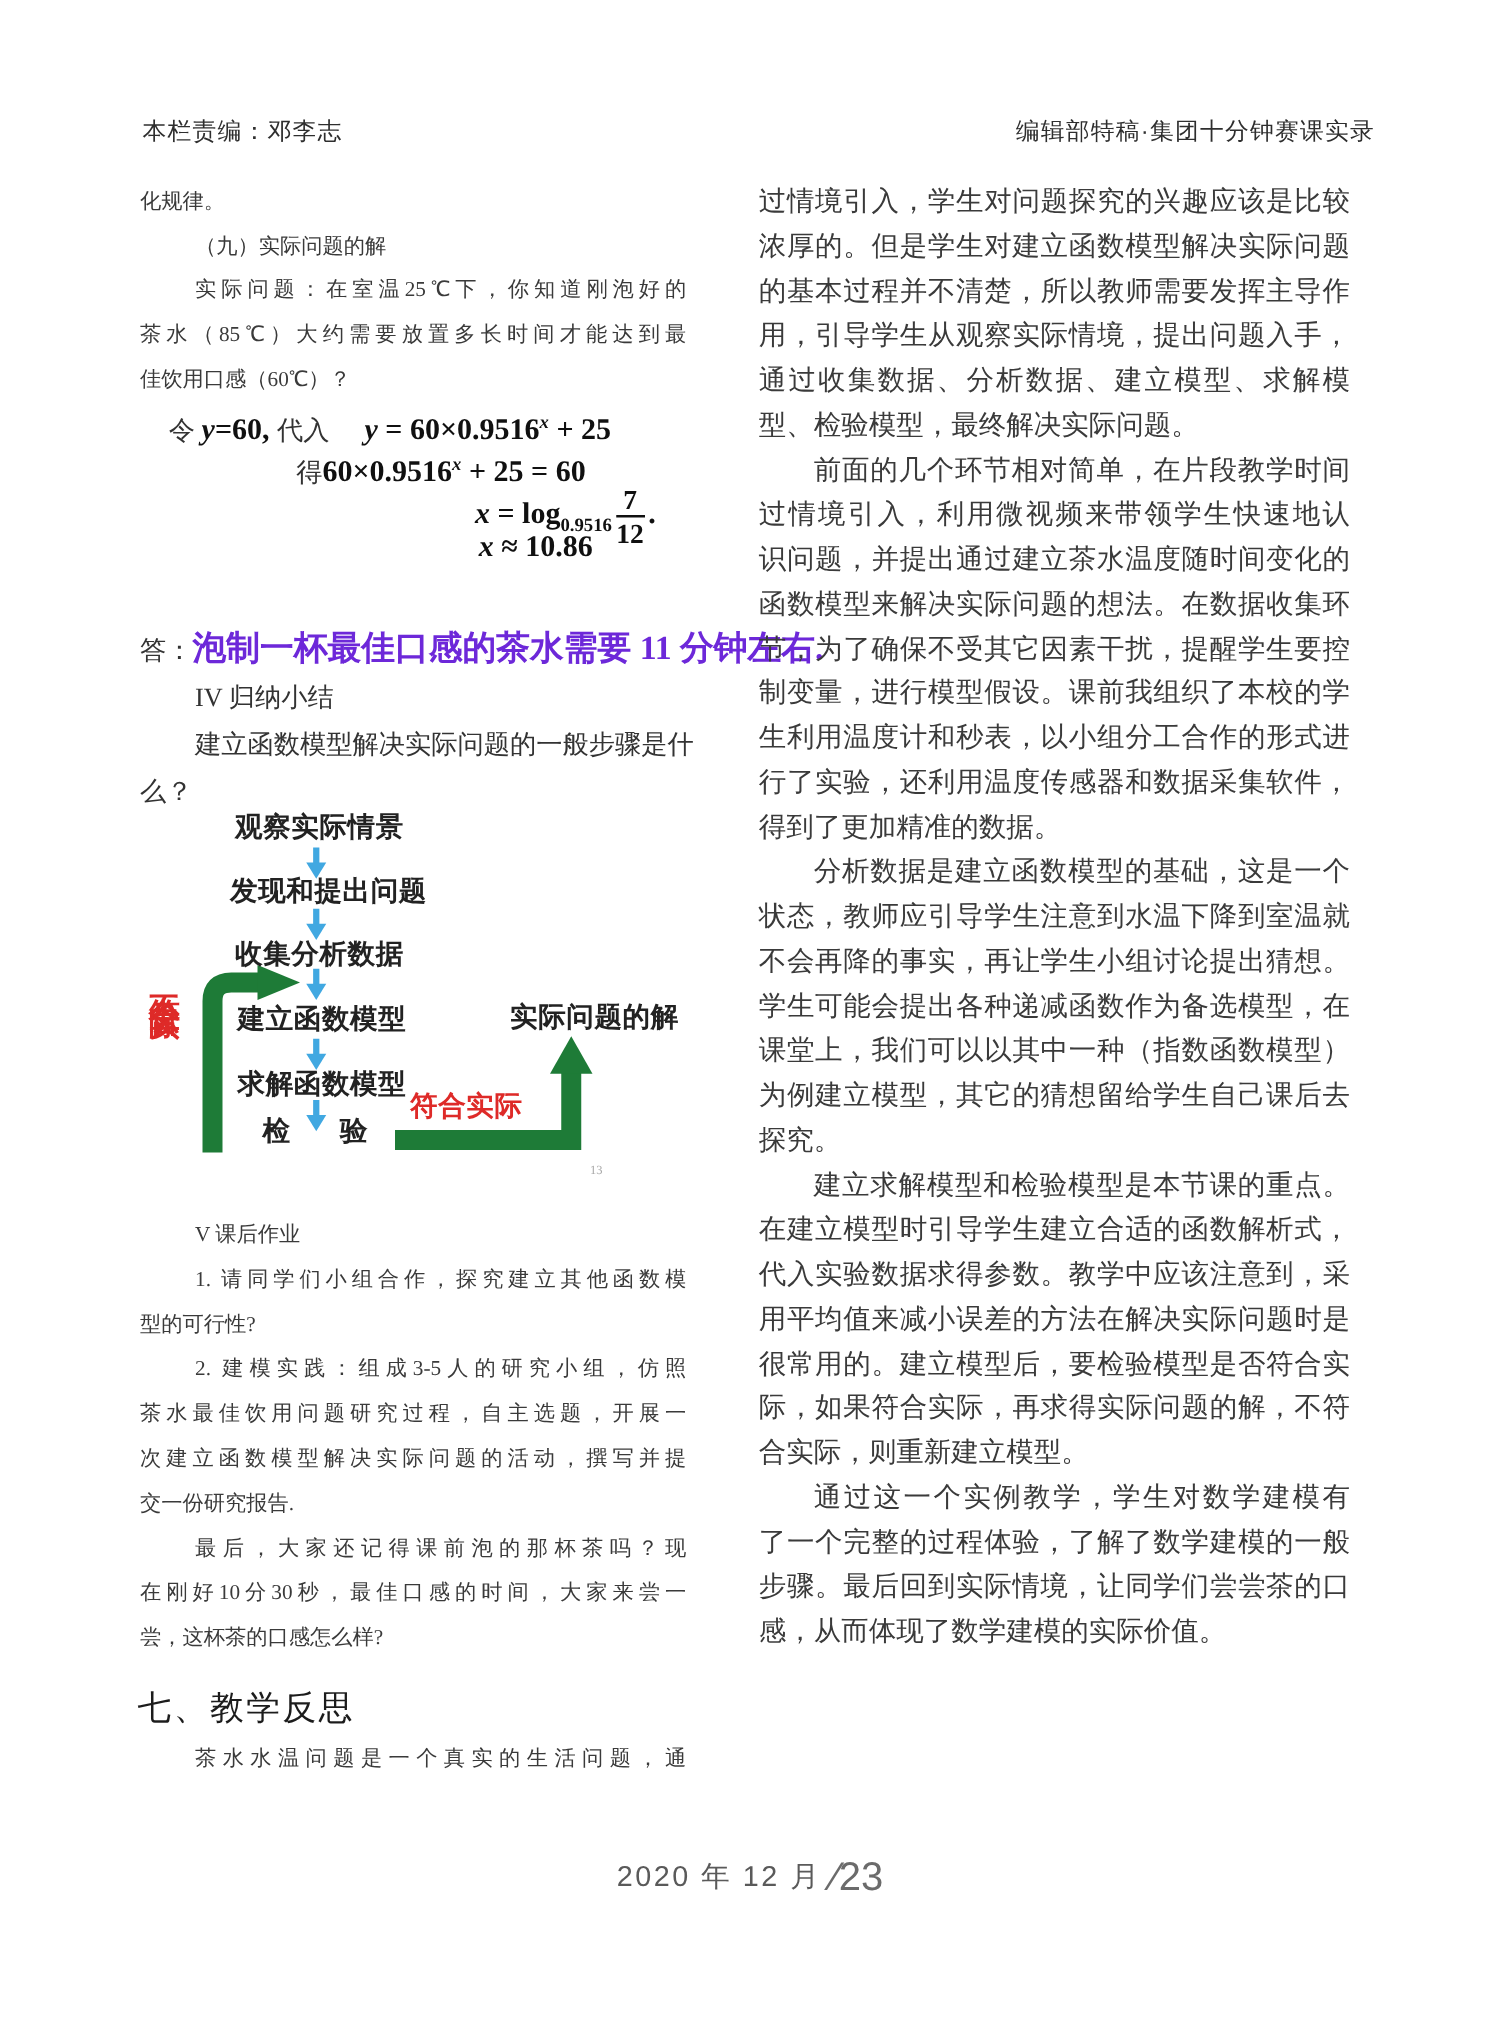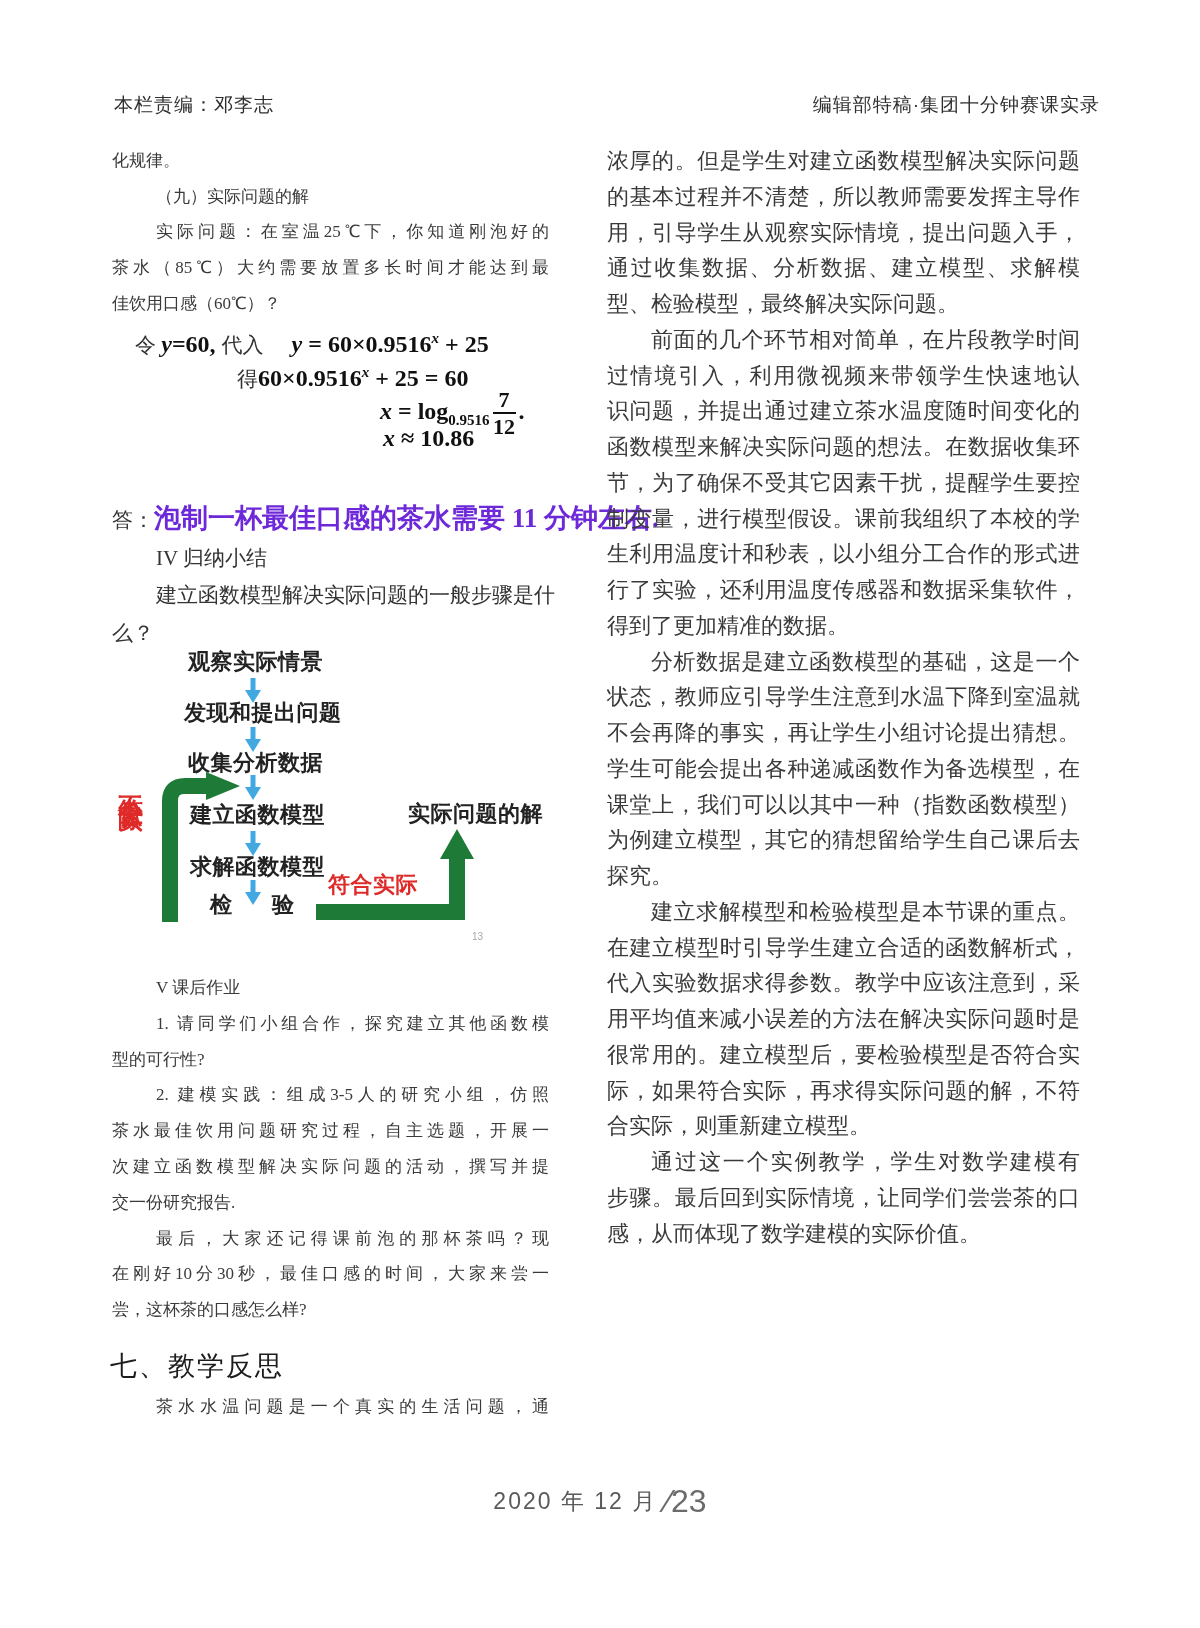--- a/index.html
+++ b/index.html
@@ -37,21 +37,21 @@
           line-height:37.5px;color:#333;white-space:nowrap;}
   .answer b{color:#6d28d9;font-size:27px;}
 
   
   .flow{position:absolute;left:100px;top:635px;width:470px;height:315px;}
   .fc-lbl{position:absolute;font-size:22px;font-weight:600;color:#222;
           white-space:nowrap;letter-spacing:0.5px;}
   .fc-red{color:#de2a28;font-weight:bold;}
   .fc-vert{writing-mode:vertical-rl;letter-spacing:3px;font-size:25px;}
   .fc-num{position:absolute;font-size:10px;color:#a8a8a8;
-          font-family:Liberation Sans, sans-serif;}
+          font-family:Liberation Serif, serif;}
   .flow svg{position:absolute;left:0;top:0;}
 
   
   .sec-head{position:absolute;left:110px;top:1348px;
             font-family:"Liberation Sans",sans-serif;font-size:27px;
             color:#1c1c1c;letter-spacing:2px;}
 
   
   .footer{position:absolute;left:0;top:1483px;width:1200px;text-align:center;
           color:#5a5a5a;font-family:"Liberation Sans",sans-serif;}
@@ -145,20 +145,21 @@
   <div class="ln" style="height:35.8px;line-height:35.8px;">在刚好10分30秒，最佳口感的时间，大家来尝一</div>
   <div class="ln end" style="height:35.8px;line-height:35.8px;">尝，这杯茶的口感怎么样?</div>
 </div>
 
 <div class="sec-head">七、教学反思</div>
 <div class="col" style="left:112px;top:1389px;width:437px;">
   <div class="ln ind" style="height:36px;line-height:36px;">茶水水温问题是一个真实的生活问题，通</div>
 </div>
 
 <div class="col col-r" style="left:607px;top:143px;width:473px;">
+  <div class="ln">过情境引入，学生对问题探究的兴趣应该是比较</div>
   <div class="ln">浓厚的。但是学生对建立函数模型解决实际问题</div>
   <div class="ln">的基本过程并不清楚，所以教师需要发挥主导作</div>
   <div class="ln">用，引导学生从观察实际情境，提出问题入手，</div>
   <div class="ln">通过收集数据、分析数据、建立模型、求解模</div>
   <div class="ln end">型、检验模型，最终解决实际问题。</div>
   <div class="ln ind">前面的几个环节相对简单，在片段教学时间</div>
   <div class="ln">过情境引入，利用微视频来带领学生快速地认</div>
   <div class="ln">识问题，并提出通过建立茶水温度随时间变化的</div>
   <div class="ln">函数模型来解决实际问题的想法。在数据收集环</div>
   <div class="ln">节，为了确保不受其它因素干扰，提醒学生要控</div>
@@ -174,20 +175,21 @@
   <div class="ln">为例建立模型，其它的猜想留给学生自己课后去</div>
   <div class="ln end">探究。</div>
   <div class="ln ind">建立求解模型和检验模型是本节课的重点。</div>
   <div class="ln">在建立模型时引导学生建立合适的函数解析式，</div>
   <div class="ln">代入实验数据求得参数。教学中应该注意到，采</div>
   <div class="ln">用平均值来减小误差的方法在解决实际问题时是</div>
   <div class="ln">很常用的。建立模型后，要检验模型是否符合实</div>
   <div class="ln">际，如果符合实际，再求得实际问题的解，不符</div>
   <div class="ln end">合实际，则重新建立模型。</div>
   <div class="ln ind">通过这一个实例教学，学生对数学建模有</div>
+  <div class="ln">了一个完整的过程体验，了解了数学建模的一般</div>
   <div class="ln">步骤。最后回到实际情境，让同学们尝尝茶的口</div>
   <div class="ln end">感，从而体现了数学建模的实际价值。</div>
 </div>
 
 <div class="footer">
   <span class="f-date">2020 年 12 月</span>
   <span class="f-page">∕23</span>
 </div>
 
 </body></html>

